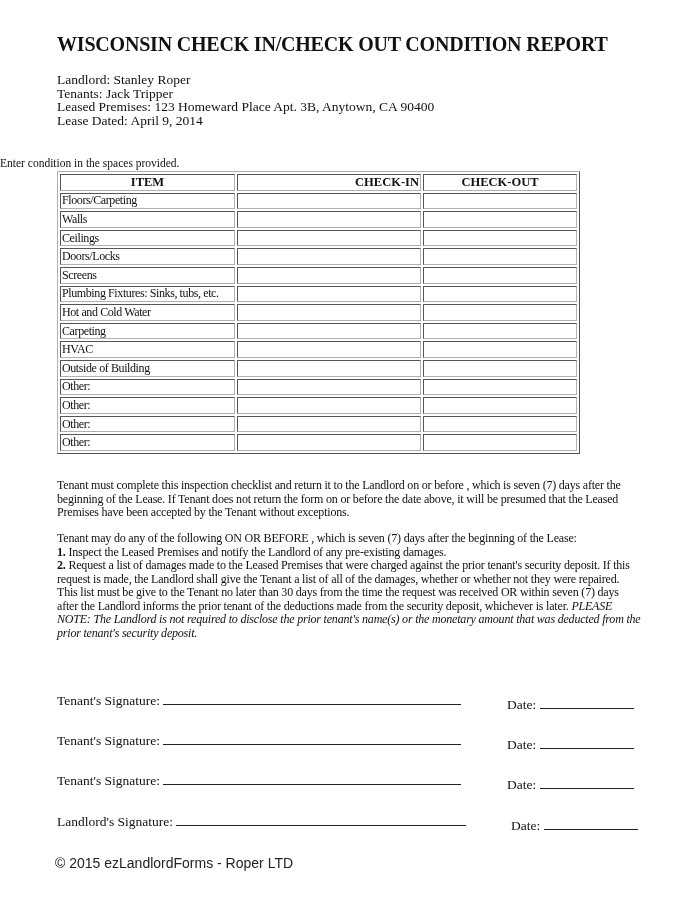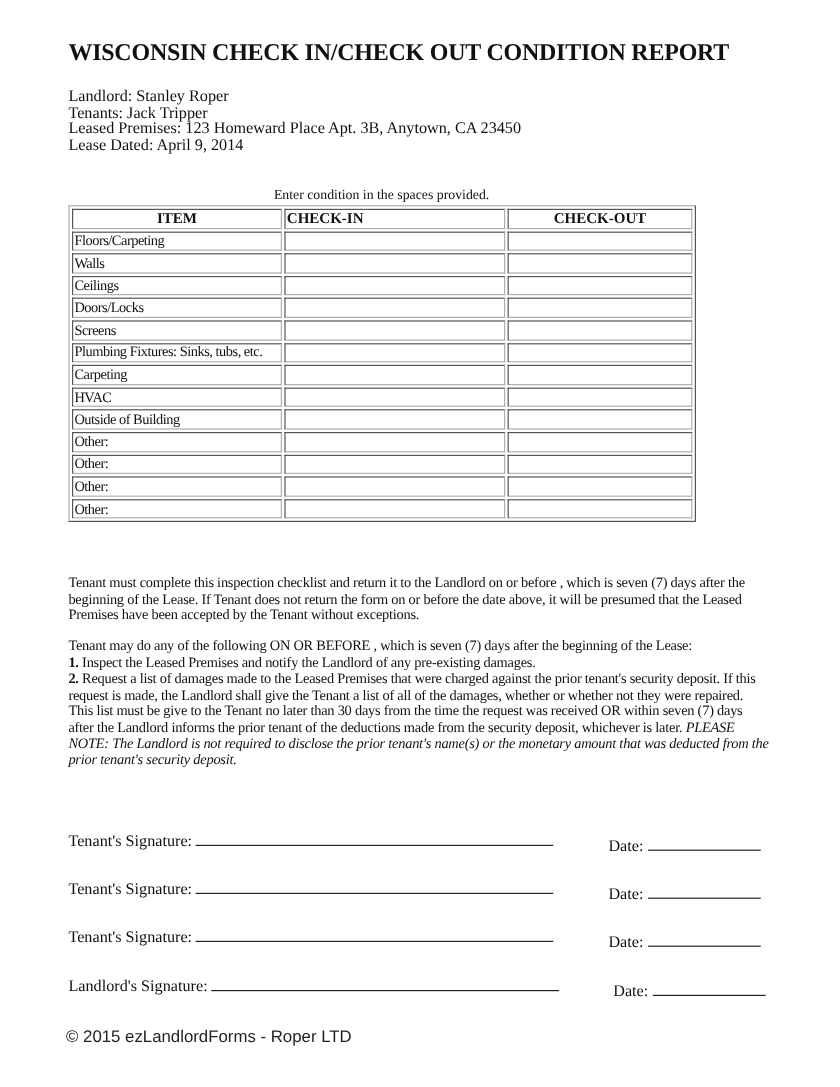--- a/index.html
+++ b/index.html
@@ -6,54 +6,54 @@
   body {
     width: 700px; height: 906px; position: relative; overflow: hidden;
     font-family: "Liberation Serif", "DejaVu Serif", serif; color: #111;
   }
   .title {
     position: absolute; left: 57px; top: 33px;
     font-size: 20px; font-weight: bold; letter-spacing: -0.2px; margin: 0;
   }
   .info { position: absolute; left: 57px; top: 73px; font-size: 13.5px; line-height: 13.5px; }
   .info div { white-space: nowrap; }
-  .hint { position: absolute; left: 0; width: 636px; top: 157px; text-align: center; font-size: 11.5px; }
+  .hint { position: absolute; left: 0; width: 636px; top: 157px; font-size: 11.5px; }
   table.cond {
     position: absolute; left: 57px; top: 171px; width: 523px;
     border-collapse: separate; border-spacing: 2px;
     border: 1px solid; border-color: #b0b0b0 #555 #555 #b0b0b0;
     font-size: 12px;
   }
   table.cond td, table.cond th {
     border: 1px solid; border-color: #555 #b0b0b0 #b0b0b0 #555;
     height: 14.6px; padding: 0 1px; line-height: 13px;
     letter-spacing: -0.4px; white-space: nowrap;
   }
   table.cond th { font-weight: bold; font-size: 12.5px; letter-spacing: 0; }
   th.c-item { width: 171px; padding-right: 20px; }
-  th.c-in { width: 180px; text-align: left; padding-left: 8px; }
+  th.c-in { width: 180px; text-align: right; padding-left: 8px; }
   th.c-out { text-align: center; padding-left: 30px; }
   .para { position: absolute; left: 57px; width: 585px; font-size: 12px; line-height: 13.5px; letter-spacing: -0.2px; }
   .p1 { top: 479px; }
   .p2 { top: 532px; }
   .p2 em { font-style: italic; }
   .sig { position: absolute; left: 57px; font-size: 13.5px; white-space: nowrap; }
   .sig .line { display: inline-block; border-bottom: 1px solid #222; height: 12px; vertical-align: baseline; }
   .sig .date { position: absolute; top: 4px; white-space: nowrap; }
   .foot { position: absolute; left: 45px; top: 855px; font-family: "Liberation Sans", "DejaVu Sans", sans-serif; font-size: 14px; color: #222; padding-left: 10px; }
 </style>
 </head>
 <body>
 
 <h1 class="title">WISCONSIN CHECK IN/CHECK OUT CONDITION REPORT</h1>
 
 <div class="info">
   <div>Landlord: Stanley Roper</div>
   <div>Tenants: Jack Tripper</div>
-  <div>Leased Premises: 123 Homeward Place Apt. 3B, Anytown, CA 23450</div>
+  <div>Leased Premises: 123 Homeward Place Apt. 3B, Anytown, CA 90400</div>
   <div>Lease Dated:  April 9, 2014</div>
 </div>
 
 <div class="hint">Enter condition in the spaces provided.</div>
 
 <table class="cond">
   <thead>
     <tr>
       <th class="c-item">ITEM</th>
       <th class="c-in">CHECK-IN</th>
@@ -81,20 +81,25 @@
         <td></td>
         <td></td>
       </tr>
       <tr>
         <td>Screens</td>
         <td></td>
         <td></td>
       </tr>
       <tr>
         <td>Plumbing Fixtures: Sinks, tubs, etc.</td>
+        <td></td>
+        <td></td>
+      </tr>
+      <tr>
+        <td>Hot and Cold Water</td>
         <td></td>
         <td></td>
       </tr>
       <tr>
         <td>Carpeting</td>
         <td></td>
         <td></td>
       </tr>
       <tr>
         <td>HVAC</td>

